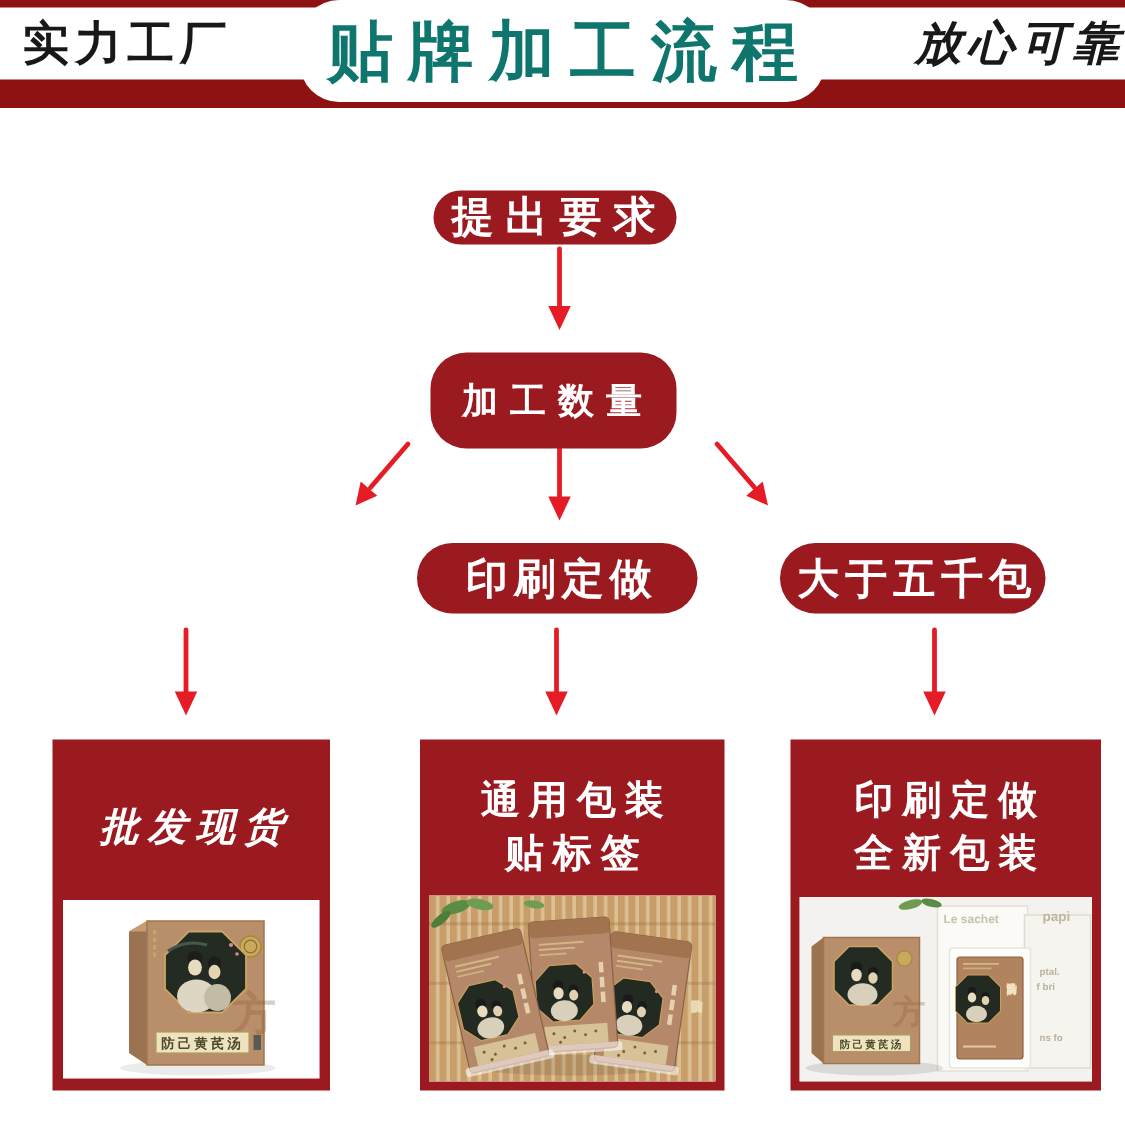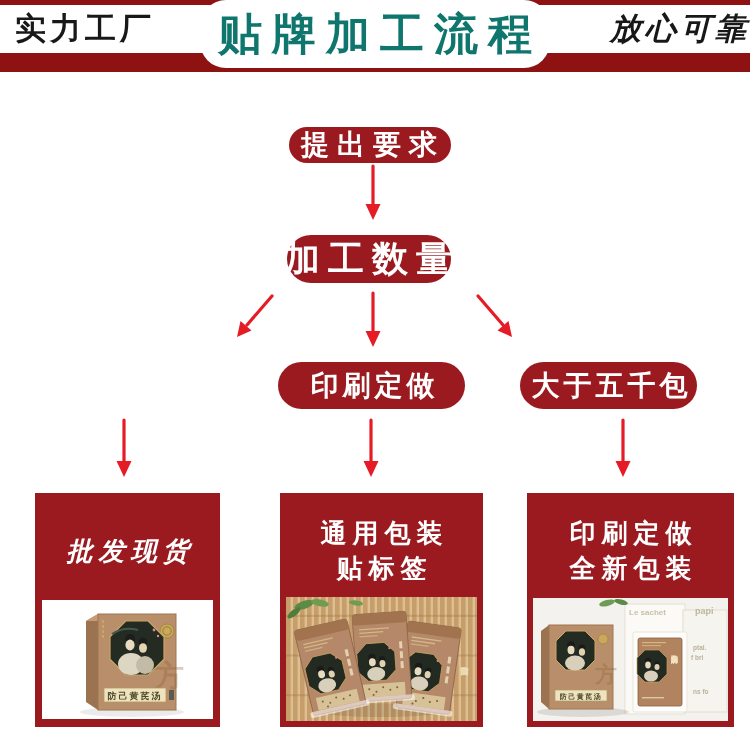--- a/index.html
+++ b/index.html
@@ -16,21 +16,21 @@
   .hdr-right{right:12px;font-style:italic;}
   .title-box{position:absolute;left:200px;top:0;width:350px;height:68px;background:#fff;
              border-radius:26px;display:flex;align-items:center;justify-content:center;z-index:3;}
   .title-box span{font-size:44px;color:#0f766e;letter-spacing:10px;padding-left:10px;white-space:nowrap;}
 
   
   .pill{position:absolute;background:#9a1a20;color:#fff;border-radius:24px;
         display:flex;align-items:center;justify-content:center;white-space:nowrap;z-index:2;}
   .pill span{padding-left:6px;}
   #pill-step1{left:289px;top:110px;width:162px;height:36px;font-size:28px;letter-spacing:8px;margin-top:17px;}
-  #pill-step2{left:287px;top:235px;width:164px;height:48px;font-size:36px;letter-spacing:8px;font-family:Liberation Mono, monospace;}
+  #pill-step2{left:287px;top:235px;width:164px;height:64px;font-size:24px;letter-spacing:8px;font-family:Liberation Mono, monospace;}
   .pill-branch{top:362px;height:47px;font-size:28px;letter-spacing:4px;}
   #pill-b1{left:37px;width:186px;}
   #pill-b2{left:278px;width:187px;}
   #pill-b3{left:520px;width:177px;}
 
   .arrows{position:absolute;left:0;top:0;z-index:1;pointer-events:none;}
 
   
   .card{position:absolute;top:493px;height:234px;background:#9a1a20;z-index:2;}
   #card1{left:35px;width:185px;}

